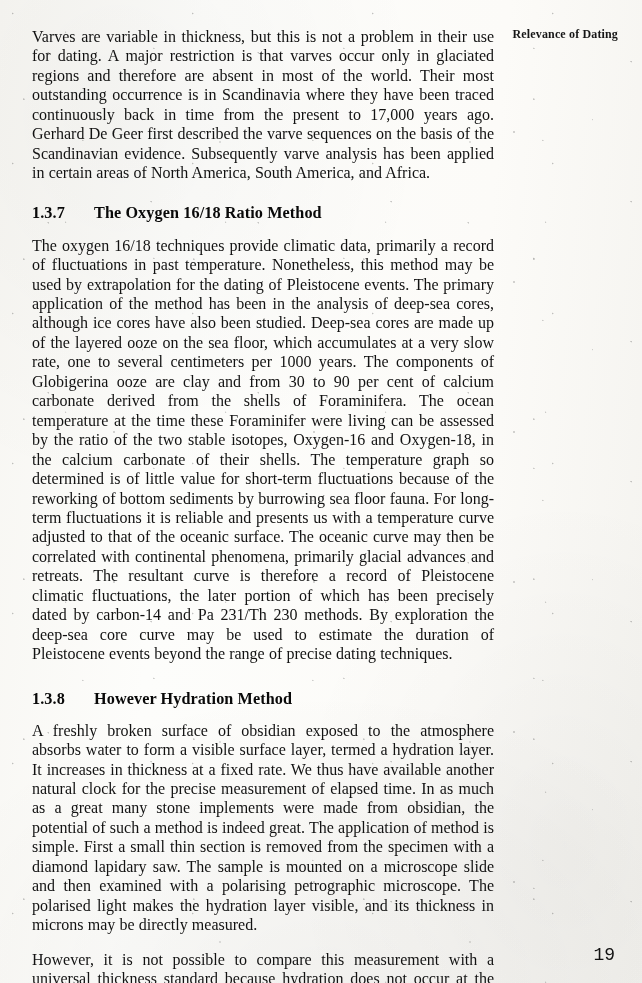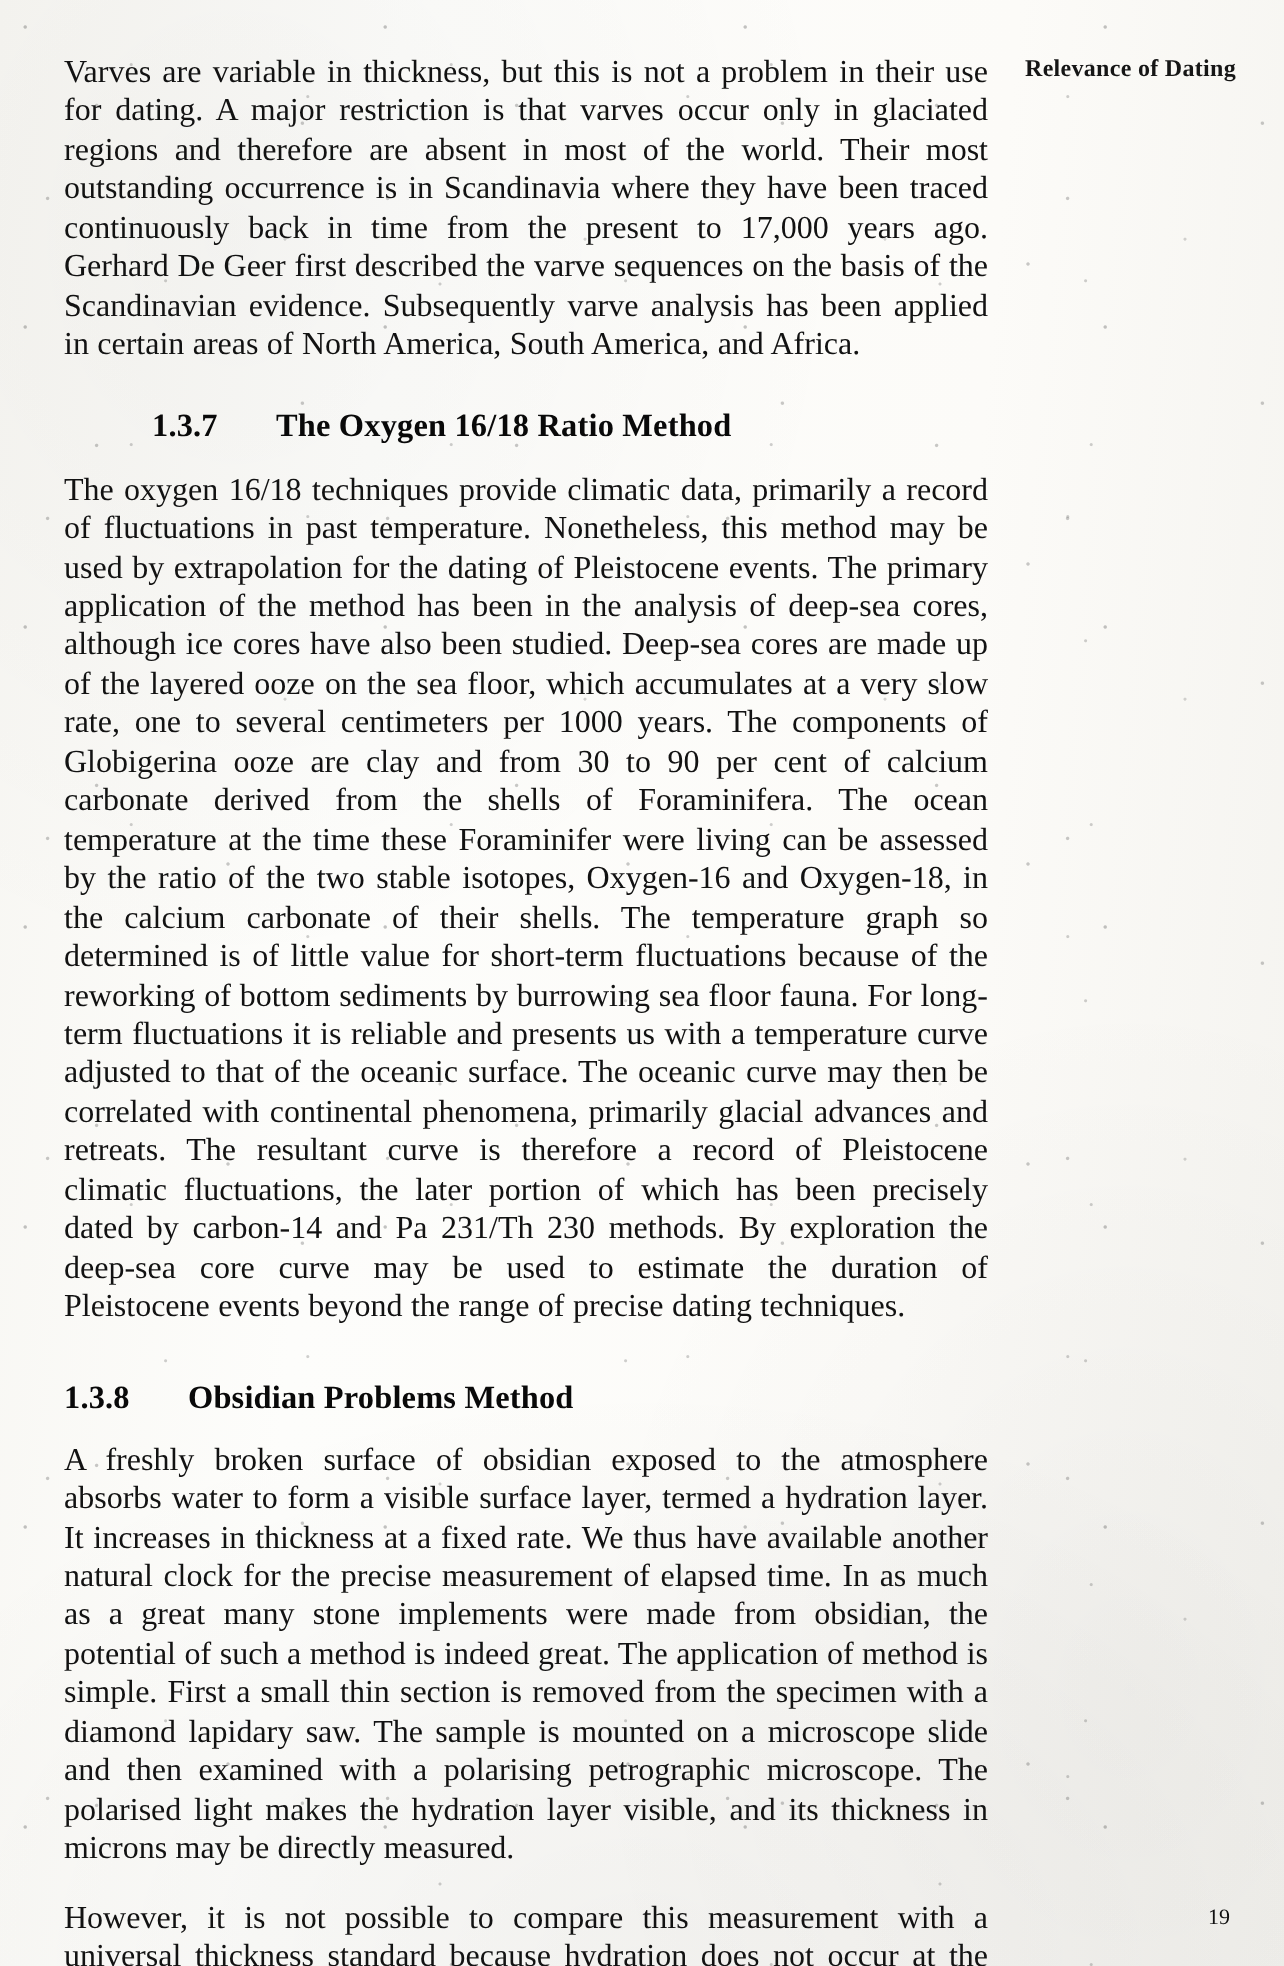--- a/index.html
+++ b/index.html
@@ -64,30 +64,31 @@
     font-weight: bold;
     line-height: 20px;
     color: #090909;
     white-space: nowrap;
     letter-spacing: 0.1px;
   }
   h2.section-heading .sec-num {
     display: inline-block;
     min-width: 62px;
   }
-  .heading-block-1 { margin-top: 20px; margin-bottom: 13px; margin-left: 44px; }
+  .heading-block-1 { margin-top: 20px; margin-bottom: 13px; }
   .heading-block-2 { margin-top: 25px; margin-bottom: 12px; }
 
   
   .page-number {
     position: absolute;
     right: 27px;
     bottom: 18px;
-    font-size: 11px;
+    font-size: 18px;
     color: #111;
+    font-family: Liberation Mono, monospace;
   }
 
   
   .speckle {
     position: absolute;
     inset: 0;
     pointer-events: none;
     opacity: 0.55;
     background-image:
       radial-gradient(circle at 7% 9%, rgba(40,40,40,0.5) 0.6px, rgba(0,0,0,0) 1.1px),
@@ -118,21 +119,21 @@
     <div class="heading-block-1">
       <h2 class="section-heading">
         <span class="sec-num">1.3.7</span><span>The Oxygen 16/18 Ratio Method</span>
       </h2>
     </div>
 
     <p class="body-par">The oxygen 16/18 techniques provide climatic data, primarily a record of fluctuations in past temperature. Nonetheless, this method may be used by extrapolation for the dating of Pleistocene events. The primary application of the method has been in the analysis of deep-sea cores, although ice cores have also been studied. Deep-sea cores are made up of the layered ooze on the sea floor, which accumulates at a very slow rate, one to several centimeters per 1000 years. The components of Globigerina ooze are clay and from 30 to 90 per cent of calcium carbonate derived from the shells of Foraminifera. The ocean temperature at the time these Foraminifer were living can be assessed by the ratio of the two stable isotopes, Oxygen-16 and Oxygen-18, in the calcium carbonate of their shells. The temperature graph so determined is of little value for short-term fluctuations because of the reworking of bottom sediments by burrowing sea floor fauna. For long-term fluctuations it is reliable and presents us with a temperature curve adjusted to that of the oceanic surface. The oceanic curve may then be correlated with continental phenomena, primarily glacial advances and retreats. The resultant curve is therefore a record of Pleistocene climatic fluctuations, the later portion of which has been precisely dated by carbon-14 and Pa 231/Th 230 methods. By exploration the deep-sea core curve may be used to estimate the duration of Pleistocene events beyond the range of precise dating techniques.</p>
 
     <div class="heading-block-2">
       <h2 class="section-heading">
-        <span class="sec-num">1.3.8</span><span>Obsidian Problems Method</span>
+        <span class="sec-num">1.3.8</span><span>However Hydration Method</span>
       </h2>
     </div>
 
     <p class="body-par">A freshly broken surface of obsidian exposed to the atmosphere absorbs water to form a visible surface layer, termed a hydration layer. It increases in thickness at a fixed rate. We thus have available another natural clock for the precise measurement of elapsed time. In as much as a great many stone implements were made from obsidian, the potential of such a method is indeed great. The application of method is simple. First a small thin section is removed from the specimen with a diamond lapidary saw. The sample is mounted on a microscope slide and then examined with a polarising petrographic microscope. The polarised light makes the hydration layer visible, and its thickness in microns may be directly measured.</p>
 
     <p class="body-par gap-before">However, it is not possible to compare this measurement with a universal thickness standard because hydration does not occur at the same rate in every region. There seems to be a correlation with temperature and other environmental factors, which suggests that regional rates of hydration are possible. Lists of dates have been prepared for various selected areas, and they show promise of an acceptable reliability. Problems limiting the method are variable chemical composition of different obsidians, or surface exposure, or frequent variations in temperature and precipitation. A final problem is reuse of obsidian implements. In spite of these limitations, the method has merit where the specimens dated are of a similar</p>
 
   </div>
 
   <div class="page-number">19</div>

